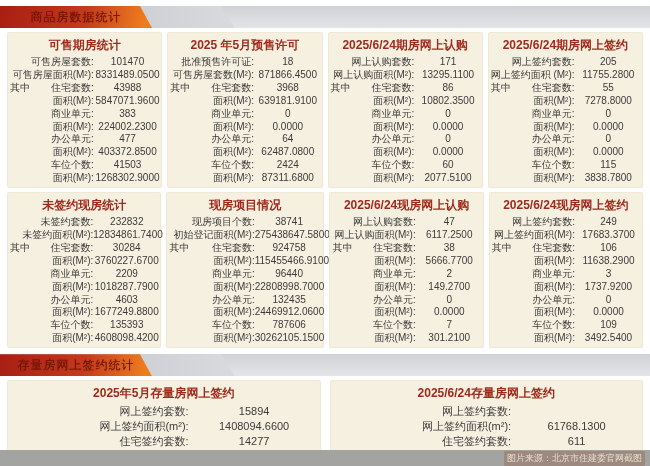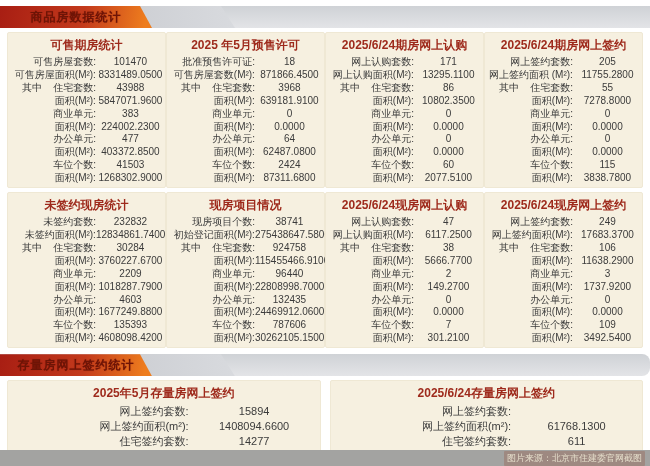--- a/index.html
+++ b/index.html
@@ -11,36 +11,36 @@
   
   .band { position:relative; height:22px; margin-top:6px;
           background:linear-gradient(to bottom,#cfd2d6,#e3e4e7); }
   .band::after { content:""; position:absolute; left:0; top:0; height:100%; width:235px;
           background:linear-gradient(to right,#c0c2c7,#d8dade);
           clip-path:polygon(0 0, calc(100% - 14px) 0, 100% 100%, 0 100%); }
   .ribbon { position:absolute; left:0; top:0; z-index:2; height:22px; width:152px;
           background:linear-gradient(100deg,#a81e13,#c33a1c 55%,#ee7d1e 95%);
           clip-path:polygon(0 0, calc(100% - 12px) 0, 100% 100%, 0 100%);
           display:flex; align-items:center; justify-content:center; }
-  .ribbon span { color:#6e1406; font-weight:bold; font-size:12px; letter-spacing:1px;
+  .ribbon span { color:#6e1406; font-weight:normal; font-size:12px; letter-spacing:1px;
           text-shadow:0 0 1px rgba(120,20,5,.6); }
   
   .grid { display:flex; align-items:flex-start; padding:0 7px; box-sizing:border-box; }
-  .grid-4 { margin-top:4px; }
+  .grid-4 { gap:5px; margin-top:4px; }
   .grid-2 { gap:9px; margin-top:4px; }
   .panel { flex:1; background:#f6f0e0; border:1px solid #efe8d4; border-radius:2px;
            box-sizing:border-box; padding-bottom:2px; }
   .panel-title { text-align:center; color:#9e2a1c; font-weight:bold;
            font-size:12px; padding:4px 0 2px; }
   .row { display:flex; color:#3b3b3b; white-space:nowrap; }
   .grid-4 .row { font-size:10px; line-height:12.9px; }
   .grid-2 .row { font-size:11px; line-height:15px; }
   .lbl { flex:0 0 56%; display:flex; }
   .grid-2 .lbl { flex:0 0 58%; }
-  .prefix { padding-left:2px;margin-left:12px; }
+  .prefix { padding-left:2px; }
   .lbl-text { margin-left:auto; }
   .val { flex:1 1 auto; text-align:center; }
   .panel-footer { margin:3px 2px 0; background:#dcdcdc; color:#3b3b3b;
            font-size:10px; line-height:13px; padding:2px 0; text-align:center; }
   .panel-footer span + span { margin-left:5px; }
   
   .footer-strip { position:absolute; left:0; bottom:0; z-index:5; width:100%; height:16px;
            background:#a3a3a1; display:flex; align-items:center; justify-content:flex-end;
            box-sizing:border-box; padding-right:5px; }
   .footer-strip span { font-size:9px; color:#e6dfcc; background:rgba(150,90,70,.35);
@@ -568,21 +568,21 @@
         </div>
         <div class="row">
           <span class="lbl">
             <span class="lbl-text">面积(M²):</span>
           </span>
           <span class="val">3492.5400</span>
         </div>
       </div>
     </div>
 
-  <div class="band" style="margin-top:6px;border-radius:8px;">
+  <div class="band" style="margin-top:6px;">
     <div class="ribbon">
       <span>存量房网上签约统计</span>
     </div>
   </div>
 
   <div class="grid grid-2" id="row3">
       <div class="panel">
         <div class="panel-title">2025年5月存量房网上签约</div>
         <div class="row">
           <span class="lbl">

